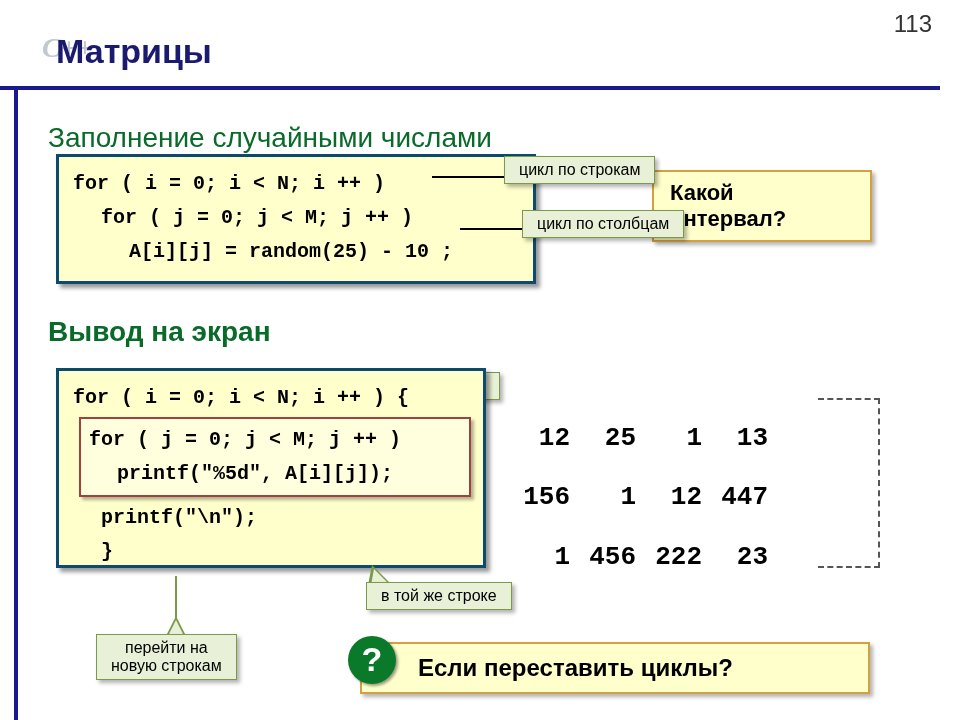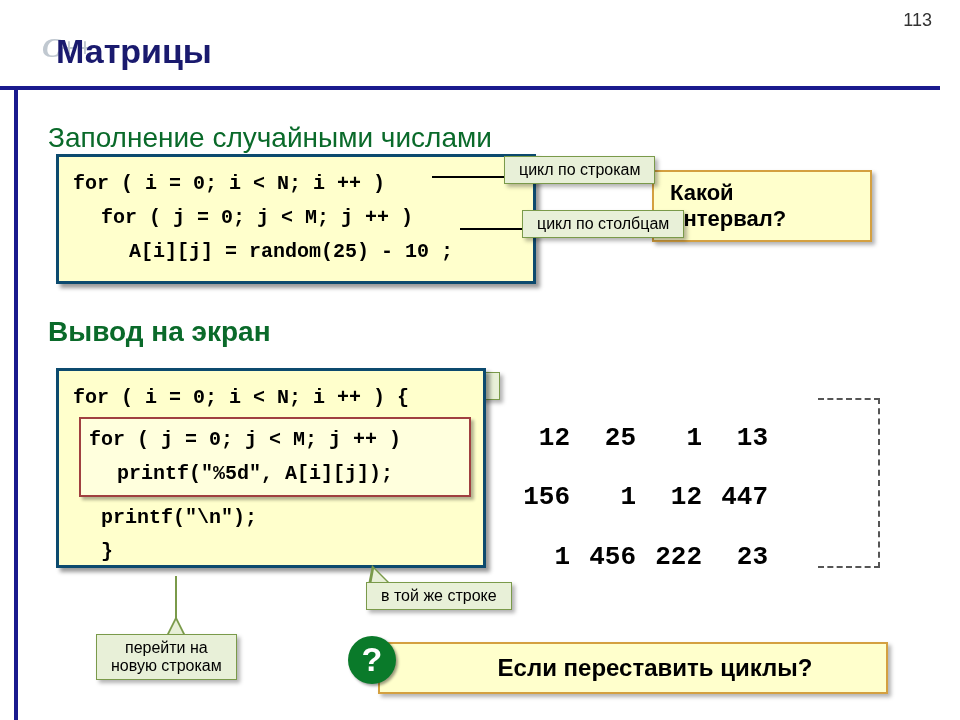--- a/index.html
+++ b/index.html
@@ -5,21 +5,21 @@
   * { box-sizing: border-box; margin: 0; padding: 0; }
   body {
     width: 960px; height: 720px;
     font-family: Arial, sans-serif;
     background: #fff;
     position: relative;
     overflow: hidden;
   }
   .page-num {
     position: absolute; top: 10px; right: 28px;
-    font-size: 18px; color: #333;
+    font-size: 24px; color: #333;
   }
   .cpp-tag {
     position: absolute; top: 32px; left: 42px;
     font-size: 28px; font-weight: bold;
     color: #c0c8d0;
     font-family: "Times New Roman", serif;
     font-style: italic;
   }
   .title {
     position: absolute; top: 32px; left: 56px;
@@ -65,21 +65,21 @@
   }
   .callout2 {
     position: absolute;
     background: #ffffcc;
     border: 2px solid #d4a040;
     box-shadow: 3px 3px 4px rgba(0,0,0,.3);
     font-size: 22px; font-weight: bold;
     padding: 8px 16px;
   }
   #q1 { top: 170px; left: 652px; width: 220px; }
-  #q2 { top: 642px; left: 378px; width: 510px; font-size: 24px; padding: 10px 12px 10px 56px; text-align: center; }
+  #q2 { top: 642px; left: 360px; width: 510px; font-size: 24px; padding: 10px 12px 10px 56px; }
   .qcircle {
     position: absolute;
     width: 48px; height: 48px; border-radius: 50%;
     background: #0a7a2a; color: #fff;
     font-size: 34px; font-weight: bold;
     text-align: center; line-height: 46px;
     box-shadow: 2px 2px 3px rgba(0,0,0,.4);
   }
   #qc2 { top: 636px; left: 348px; }
   #co-rows { top: 156px; left: 504px; }

